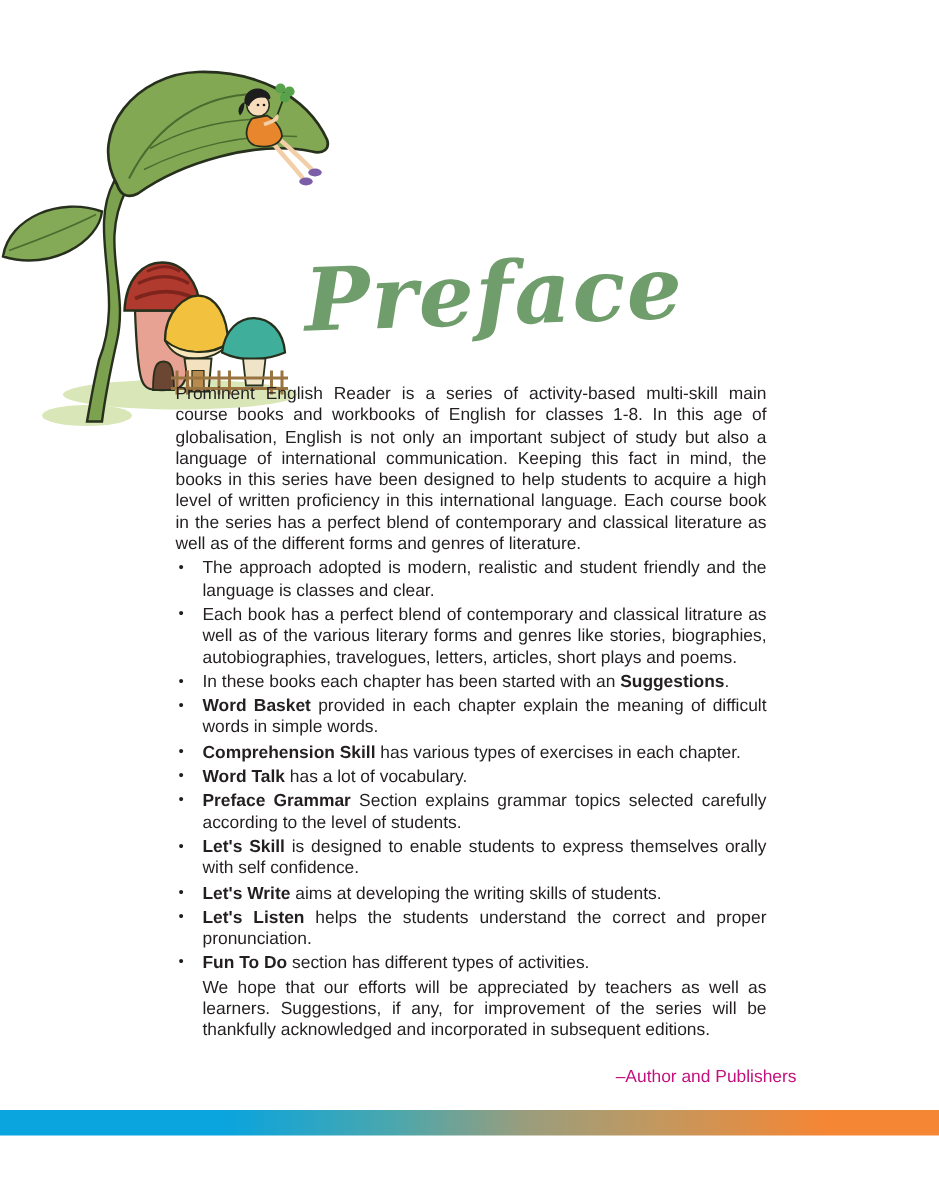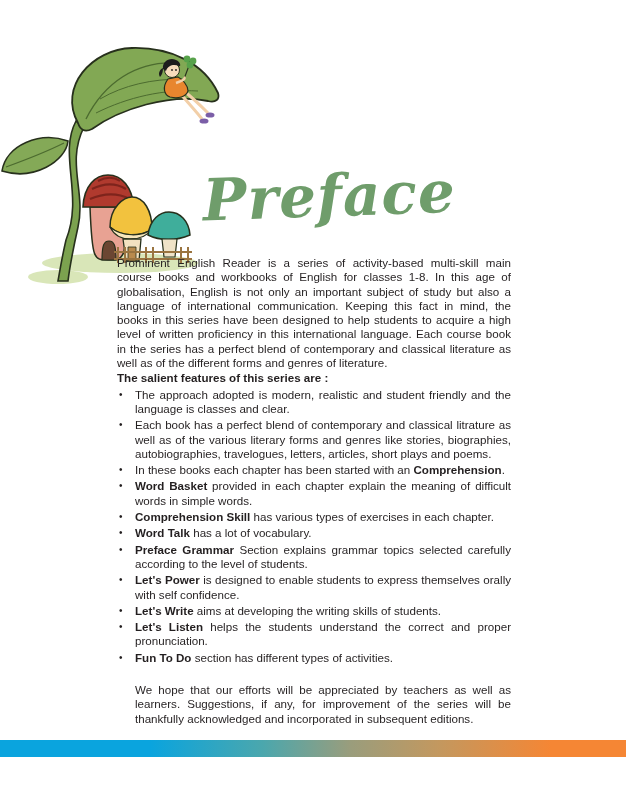--- a/index.html
+++ b/index.html
@@ -42,21 +42,21 @@
   .intro{ text-align:justify; }
   .features-heading{ font-weight:bold; margin-top:1px; }
   .feature-item{ display:flex; margin-top:2px; }
   .bullet{
     flex:0 0 18px; width:18px;
     font-size:10px; line-height:14.3px;
     text-align:left; padding-left:2px;
   }
   .feature-text{ flex:1; text-align:justify; }
   .feature-text b{ font-weight:bold; }
-  .closing{ margin-left:18px; margin-top:18px; text-align:justify; }
+  .closing{ margin-left:18px; margin-top:2px; text-align:justify; }
   .signature{
     margin-top:16px; margin-right:-20px;
     text-align:right; color:var(--accent-magenta);
     font-size:11.6px;
   }
   .gradient-bar{
     position:absolute;left:0;top:740px;width:626px;height:17px;
     background:linear-gradient(90deg,
       var(--bar-blue) 0%, var(--bar-blue) 24%,
       var(--bar-teal) 42%, var(--bar-olive) 56%,
@@ -138,53 +138,52 @@
         <line x1="114" y1="217" x2="192" y2="217"></line>
         <line x1="114" y1="224" x2="192" y2="224"></line>
       </g>
     </svg>
   </div>
 
   <div class="script-title">Preface</div>
 
   <div class="content">
     <p class="intro">Prominent English Reader is a series of activity-based multi-skill main course books and workbooks of English for classes 1-8. In this age of globalisation, English is not only an important subject of study but also a language of international communication. Keeping this fact in mind, the books in this series have been designed to help students to acquire a high level of written proficiency in this international language. Each course book in the series has a perfect blend of contemporary and classical literature as well as of the different forms and genres of literature.</p>
-    <p class="features-heading">The salient features of this series are :</p>
     <div>
         <div class="feature-item">
           <span class="bullet">•</span>
           <span class="feature-text">The approach adopted is modern, realistic and student friendly and the language is classes and clear.</span>
         </div>
         <div class="feature-item">
           <span class="bullet">•</span>
           <span class="feature-text">Each book has a perfect blend of contemporary and classical litrature as well as of the various literary forms and genres like stories, biographies, autobiographies, travelogues, letters, articles, short plays and poems.</span>
         </div>
         <div class="feature-item">
           <span class="bullet">•</span>
-          <span class="feature-text">In these books each chapter has been started with an <b>Comprehension</b>.</span>
+          <span class="feature-text">In these books each chapter has been started with an <b>Suggestions</b>.</span>
         </div>
         <div class="feature-item">
           <span class="bullet">•</span>
           <span class="feature-text"><b>Word Basket</b> provided in each chapter explain the meaning of difficult words in simple words.</span>
         </div>
         <div class="feature-item">
           <span class="bullet">•</span>
           <span class="feature-text"><b>Comprehension Skill</b> has various types of exercises in each chapter.</span>
         </div>
         <div class="feature-item">
           <span class="bullet">•</span>
           <span class="feature-text"><b>Word Talk</b> has a lot of vocabulary.</span>
         </div>
         <div class="feature-item">
           <span class="bullet">•</span>
           <span class="feature-text"><b>Preface Grammar</b> Section explains grammar topics selected carefully according to the level of students.</span>
         </div>
         <div class="feature-item">
           <span class="bullet">•</span>
-          <span class="feature-text"><b>Let's Power</b> is designed to enable students to express themselves orally with self confidence.</span>
+          <span class="feature-text"><b>Let's Skill</b> is designed to enable students to express themselves orally with self confidence.</span>
         </div>
         <div class="feature-item">
           <span class="bullet">•</span>
           <span class="feature-text"><b>Let's Write</b> aims at developing the writing skills of students.</span>
         </div>
         <div class="feature-item">
           <span class="bullet">•</span>
           <span class="feature-text"><b>Let's Listen</b> helps the students understand the correct and proper pronunciation.</span>
         </div>
         <div class="feature-item">

